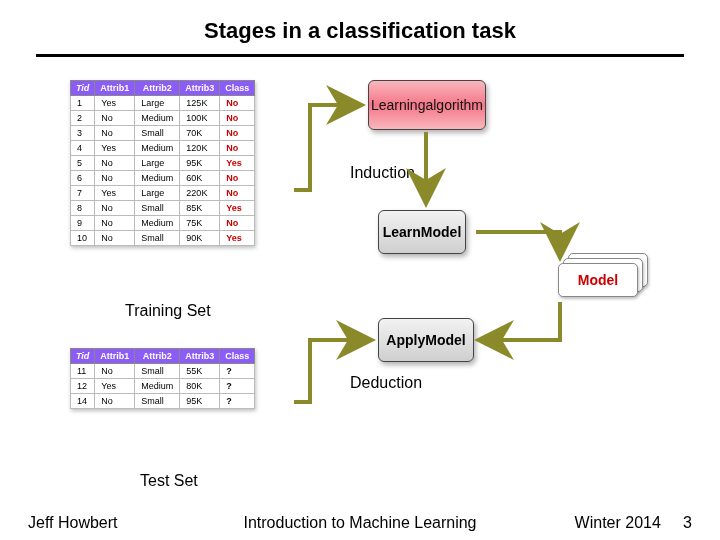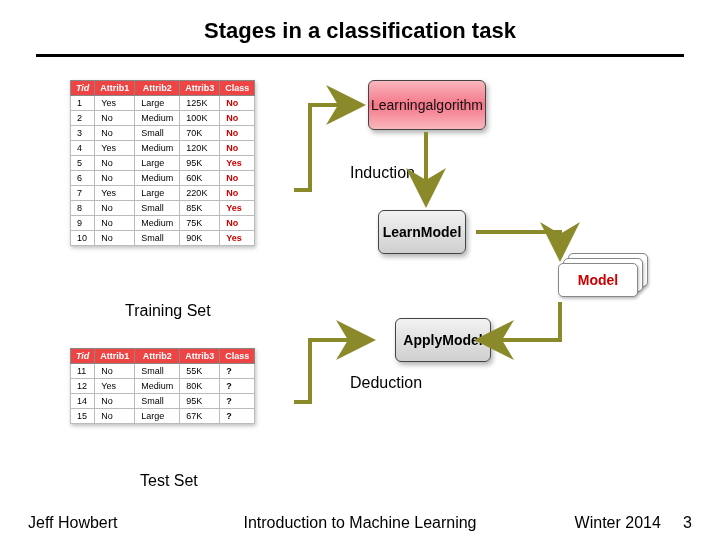--- a/index.html
+++ b/index.html
@@ -15,21 +15,21 @@
   .hr { height: 3px; background: #000; margin: 4px 36px 0 36px; }
 
   .content { position: absolute; top: 70px; left: 0; right: 0; bottom: 40px; }
 
   
   .tbl {
     position: absolute; left: 70px; border-collapse: collapse;
     font-size: 9px; background: #fff;
     box-shadow: 1px 2px 4px rgba(0,0,0,0.25);
   }
-  .tbl th { background: #ef4444; color: #fff; font-style: italic; font-weight: bold;
+  .tbl th { background: #8b5cf6; color: #fff; font-style: italic; font-weight: bold;
             border: 1px solid #888; padding: 2px 5px; }
   .tbl th.hdr { font-style: normal; }
   .tbl td { border: 1px solid #bbb; padding: 2px 6px; }
   .train { top: 10px; }
   .test  { top: 278px; }
   .cls-no  { color: #c00; font-weight: bold; }
   .cls-q   { font-weight: bold; }
   .set-label { position: absolute; font-size: 16px; font-weight: 500; }
   .lbl-train { top: 232px; left: 125px; }
   .lbl-test  { top: 402px; left: 140px; }
@@ -38,21 +38,21 @@
   .box {
     position: absolute; border: 1px solid #444; border-radius: 6px;
     text-align: center; font-size: 14px; display: flex; align-items: center;
     justify-content: center; flex-direction: row;
     box-shadow: 2px 3px 5px rgba(0,0,0,0.3);
   }
   .box-learn-alg { top: 10px; left: 368px; width: 118px; height: 50px;
                    background: linear-gradient(#f9b7bd, #f47688, #f9b7bd); color:#111; }
   .box-learn-model { top: 140px; left: 378px; width: 88px; height: 44px;
                      background: linear-gradient(#f2f2f2,#cfcfcf); font-weight:bold; }
-  .box-apply-model { top: 248px; left: 395px; width: 96px; height: 44px;
+  .box-apply-model { top: 248px; left: 378px; width: 96px; height: 44px;
                      background: linear-gradient(#f2f2f2,#cfcfcf); font-weight:bold; }
   .stack { position:absolute; top: 193px; left: 558px; width:82px; height:40px; }
   .stack .card { position:absolute; border:1px solid #888; border-radius:5px;
                  width:80px; height:34px; background:#fff;
                  box-shadow: 1px 2px 3px rgba(0,0,0,0.25); }
   .stack .c1 { top:-10px; left:10px; } .stack .c2 { top:-5px; left:5px; }
   .stack .c3 { top:0; left:0; display:flex; align-items:center; justify-content:center; font-weight:bold; color:#c00; font-size:14px;}
 
   .step-label { position:absolute; font-size:16px; }
   .lbl-ind { top: 94px; left: 350px; }
@@ -183,27 +183,20 @@
           <td>Yes</td>
           <td>Medium</td>
           <td>80K</td>
           <td class="cls-q">?</td>
         </tr>
         <tr>
           <td>14</td>
           <td>No</td>
           <td>Small</td>
           <td>95K</td>
-          <td class="cls-q">?</td>
-        </tr>
-        <tr>
-          <td>15</td>
-          <td>No</td>
-          <td>Large</td>
-          <td>67K</td>
           <td class="cls-q">?</td>
         </tr>
       </tbody>
   </table>
   <div class="set-label lbl-test">Test Set</div>
 
   <div class="box box-learn-alg">
     <span>Learning</span>
     <span>algorithm</span>
   </div>

